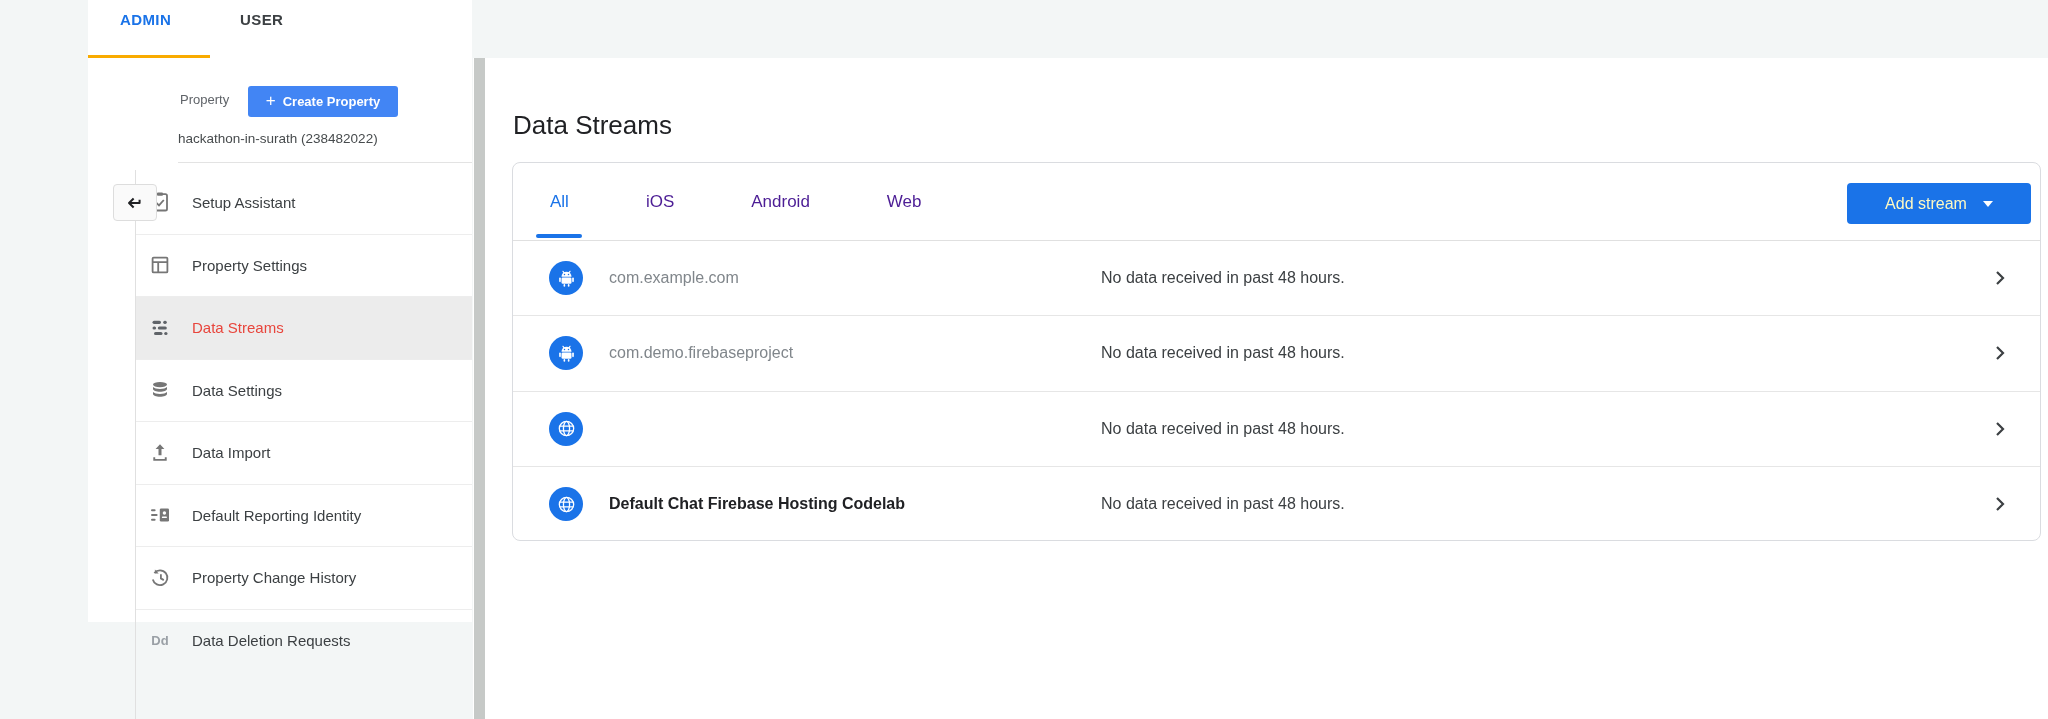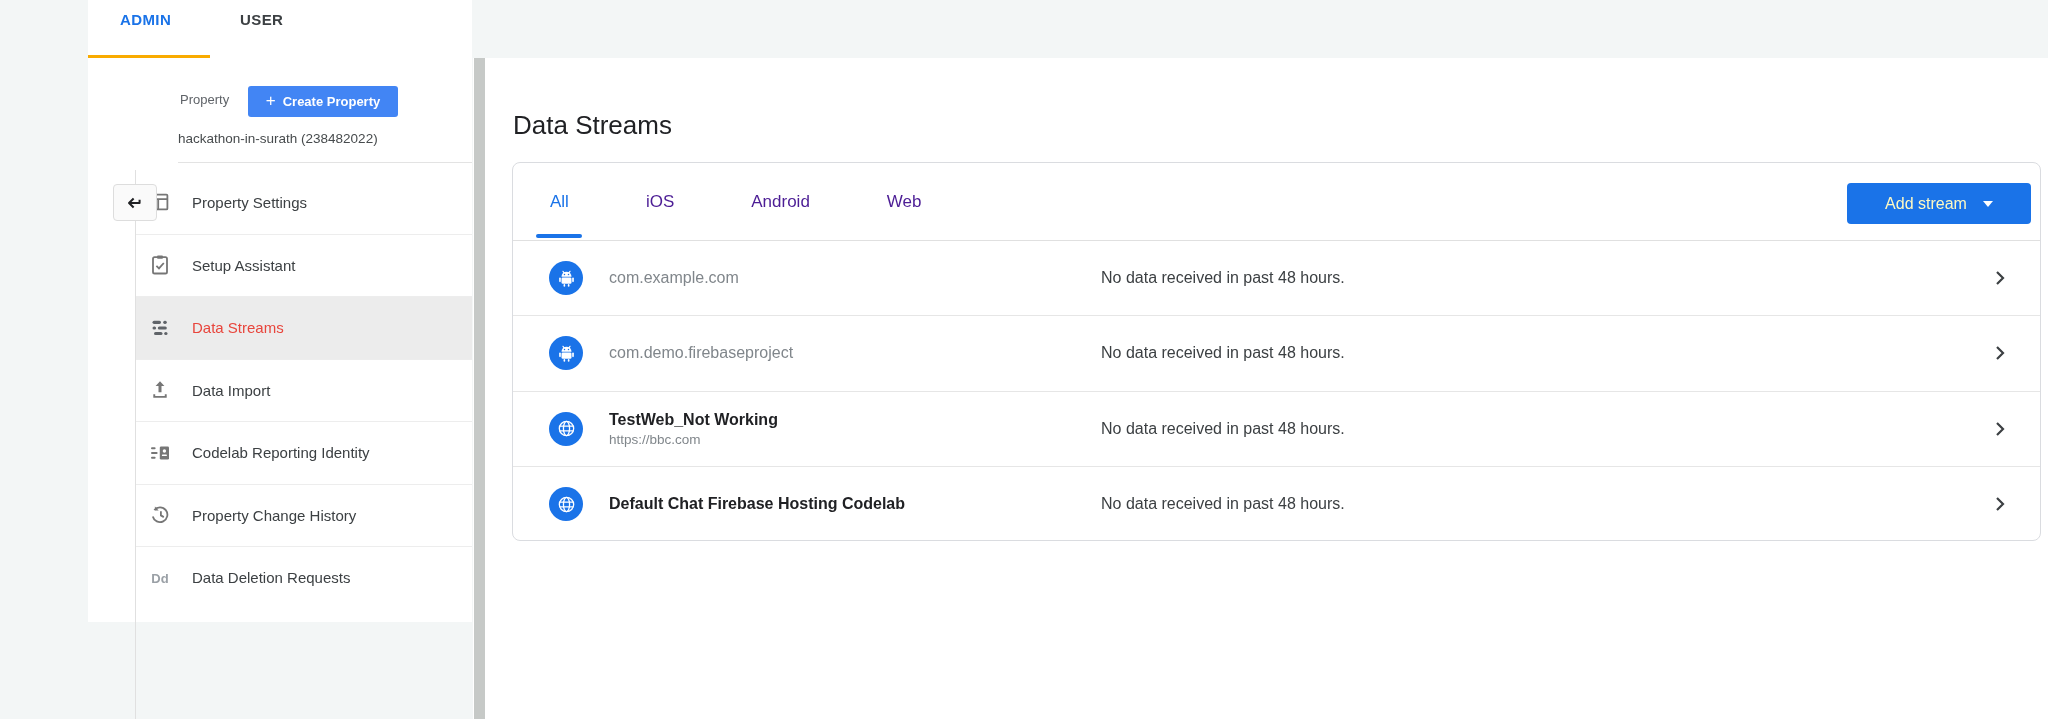--- a/index.html
+++ b/index.html
@@ -87,67 +87,77 @@
     <button class="create-btn">
       <span class="plus">+</span>
       <span>Create Property</span>
     </button>
     <div class="prop-name">hackathon-in-surath (238482022)</div>
     <div class="prop-divider"></div>
 
     <ul class="menu">
       <li>
         <svg viewBox="0 0 24 24">
-          <rect x="4.6" y="4.6" width="14.8" height="14.8" rx="1" fill="none" stroke="#767676" stroke-width="1.8"></rect>
-          <path d="M4.6 9.2h14.8M10.2 9.2v10.2" fill="none" stroke="#767676" stroke-width="1.8"></path>
-        </svg>
-        <span class="mlabel">Property Settings</span>
-      </li>
-      <li>
-        <svg viewBox="0 0 24 24">
           <rect x="5" y="4.2" width="14" height="16.3" rx="1.6" fill="none" stroke="#767676" stroke-width="1.8"></rect>
           <rect x="9" y="2.6" width="6" height="3.2" rx="1" fill="#767676"></rect>
           <path d="M8.4 12.8l2.6 2.6 4.8-5.4" fill="none" stroke="#767676" stroke-width="1.8"></path>
         </svg>
         <span class="mlabel">Setup Assistant</span>
+      </li>
+      <li>
+        <svg viewBox="0 0 24 24">
+          <rect x="4.6" y="4.6" width="14.8" height="14.8" rx="1" fill="none" stroke="#767676" stroke-width="1.8"></rect>
+          <path d="M4.6 9.2h14.8M10.2 9.2v10.2" fill="none" stroke="#767676" stroke-width="1.8"></path>
+        </svg>
+        <span class="mlabel">Property Settings</span>
       </li>
       <li class="active">
         <svg viewBox="0 0 24 24">
           <g fill="#5f6368">
             <rect x="4.5" y="4.8" width="8.5" height="3.1" rx="1.55"></rect>
             <rect x="15.2" y="4.8" width="3.6" height="3.1" rx="1.55"></rect>
             <rect x="4.5" y="10.4" width="3.6" height="3.1" rx="1.55"></rect>
             <rect x="9.8" y="10.4" width="9" height="3.1" rx="1.55"></rect>
             <rect x="6" y="16" width="8.5" height="3.1" rx="1.55"></rect>
             <rect x="16.2" y="16" width="3.3" height="3.1" rx="1.55"></rect>
           </g>
         </svg>
         <span class="mlabel">Data Streams</span>
       </li>
       <li>
         <svg viewBox="0 0 24 24">
           <g fill="#767676">
+            <ellipse cx="12" cy="6.6" rx="7" ry="2.7"></ellipse>
+            <path d="M5 9.1c1.2 1.3 3.9 2 7 2s5.8-.7 7-2v2c0 1.5-3.1 2.7-7 2.7S5 12.6 5 11.1z"></path>
+            <path d="M5 14c1.2 1.3 3.9 2 7 2s5.8-.7 7-2v2c0 1.5-3.1 2.7-7 2.7S5 17.5 5 16z"></path>
+          </g>
+        </svg>
+        <span class="mlabel">Data Settings</span>
+      </li>
+      <li>
+        <svg viewBox="0 0 24 24">
+          <g fill="#767676">
             <path d="M12 3.2 16.4 8h-2.9v6.3h-3V8H7.6z"></path>
             <path d="M5.3 16.3h1.9v1.6h9.6v-1.6h1.9v3.4H5.3z"></path>
           </g>
         </svg>
         <span class="mlabel">Data Import</span>
       </li>
       <li>
         <svg viewBox="0 0 24 24">
           <g fill="#767676">
             <rect x="3" y="6.2" width="4.6" height="2" rx="1"></rect>
             <rect x="3" y="11" width="6.6" height="2" rx="1"></rect>
             <rect x="3" y="15.8" width="4.6" height="2" rx="1"></rect>
             <rect x="11.8" y="5.5" width="9.2" height="13" rx="1.3"></rect>
           </g>
           <circle cx="16.4" cy="10" r="1.7" fill="#fff"></circle>
           <rect x="13.9" y="13.6" width="5" height="1.5" rx=".7" fill="#fff"></rect>
         </svg>
-        <span class="mlabel">Codelab Reporting Identity</span>
+        <span class="mlabel">Default Reporting Identity</span>
       </li>
       <li>
         <svg viewBox="0 0 24 24">
           <path d="M6.3 7a7.4 7.4 0 1 1-1.5 6.5" fill="none" stroke="#767676" stroke-width="1.8"></path>
           <path d="M6.9 3.6v3.8h3.8z" fill="#767676"></path>
           <path d="M12.9 8.3v4.1l2.9 1.7" fill="none" stroke="#767676" stroke-width="1.8"></path>
         </svg>
         <span class="mlabel">Property Change History</span>
       </li>
       <li>
@@ -239,24 +249,20 @@
       </div>
 
       <div class="row">
         <div class="row-icon">
           <svg viewBox="0 0 24 24" fill="none" stroke="#fff" stroke-width="1.5">
             <circle cx="12" cy="12" r="8.2"></circle>
               <ellipse cx="12" cy="12" rx="3.5" ry="8.2"></ellipse>
             <path d="M4.2 9.3h15.6M4.2 14.7h15.6"></path>
           </svg>
         </div>
-        <div>
-          <div class="row-name bold">TestWeb_Not Working</div>
-          <div class="row-name row-sub">https://bbc.com</div>
-        </div>
         <div class="row-status">No data received in past 48 hours.</div>
         <svg class="row-chevron" viewBox="0 0 24 24" fill="none" stroke="#3c4043" stroke-width="2.2">
             <path d="M9 6l6 6-6 6"></path>
           </svg>
       </div>
 
       <div class="row">
         <div class="row-icon">
           <svg viewBox="0 0 24 24" fill="none" stroke="#fff" stroke-width="1.5">
             <circle cx="12" cy="12" r="8.2"></circle>

